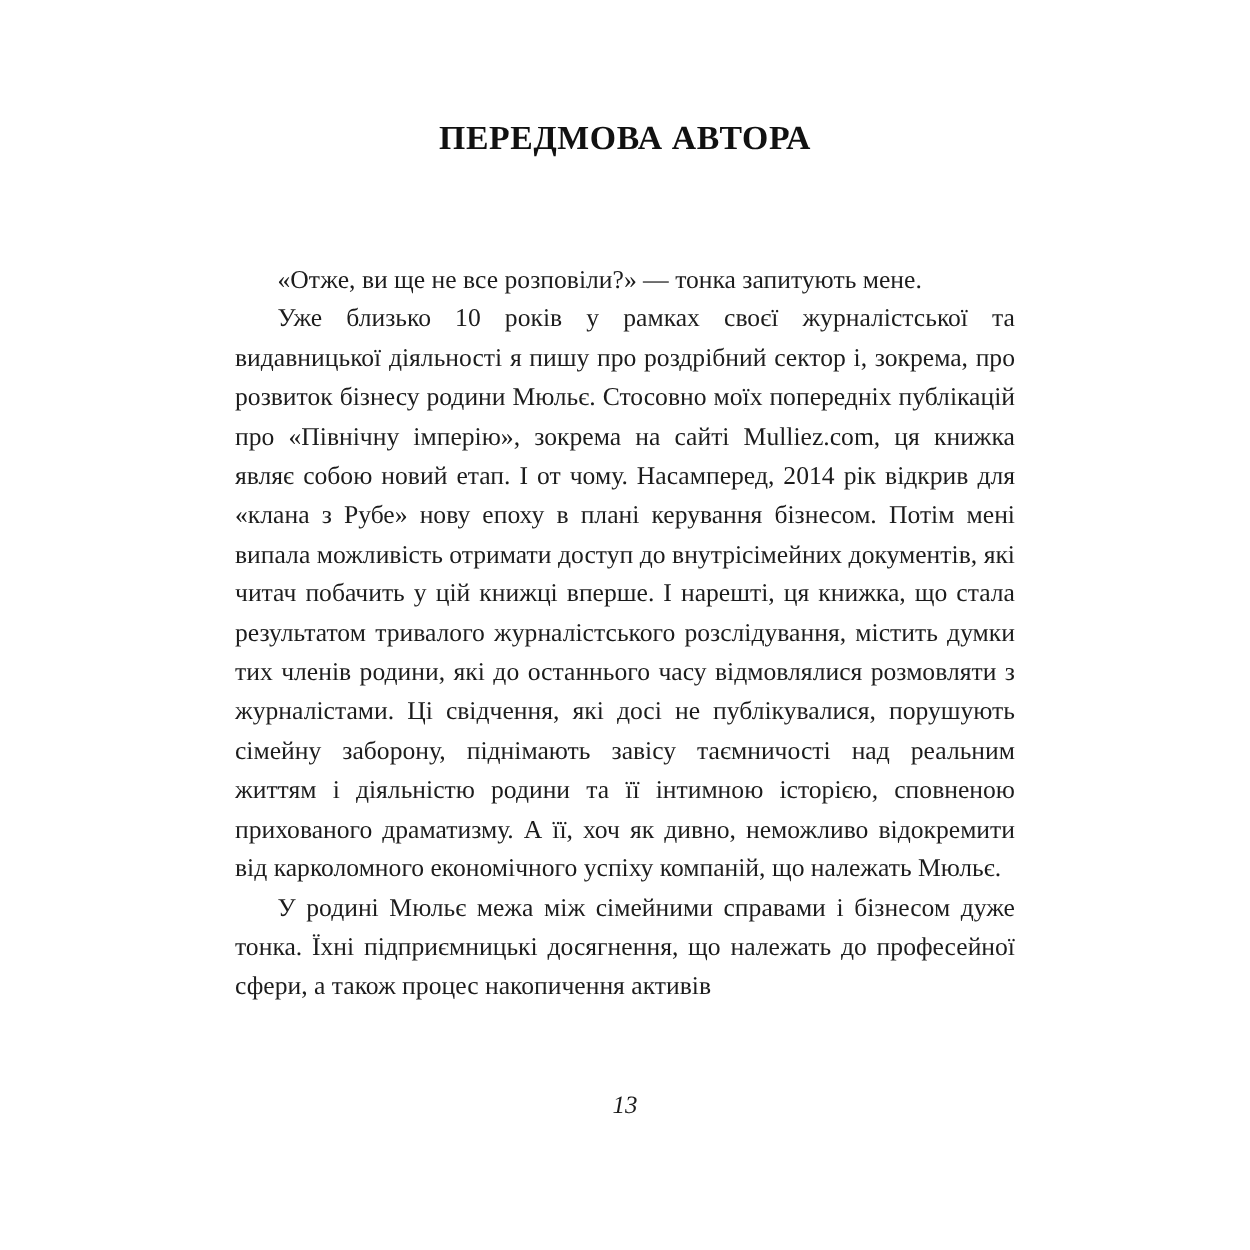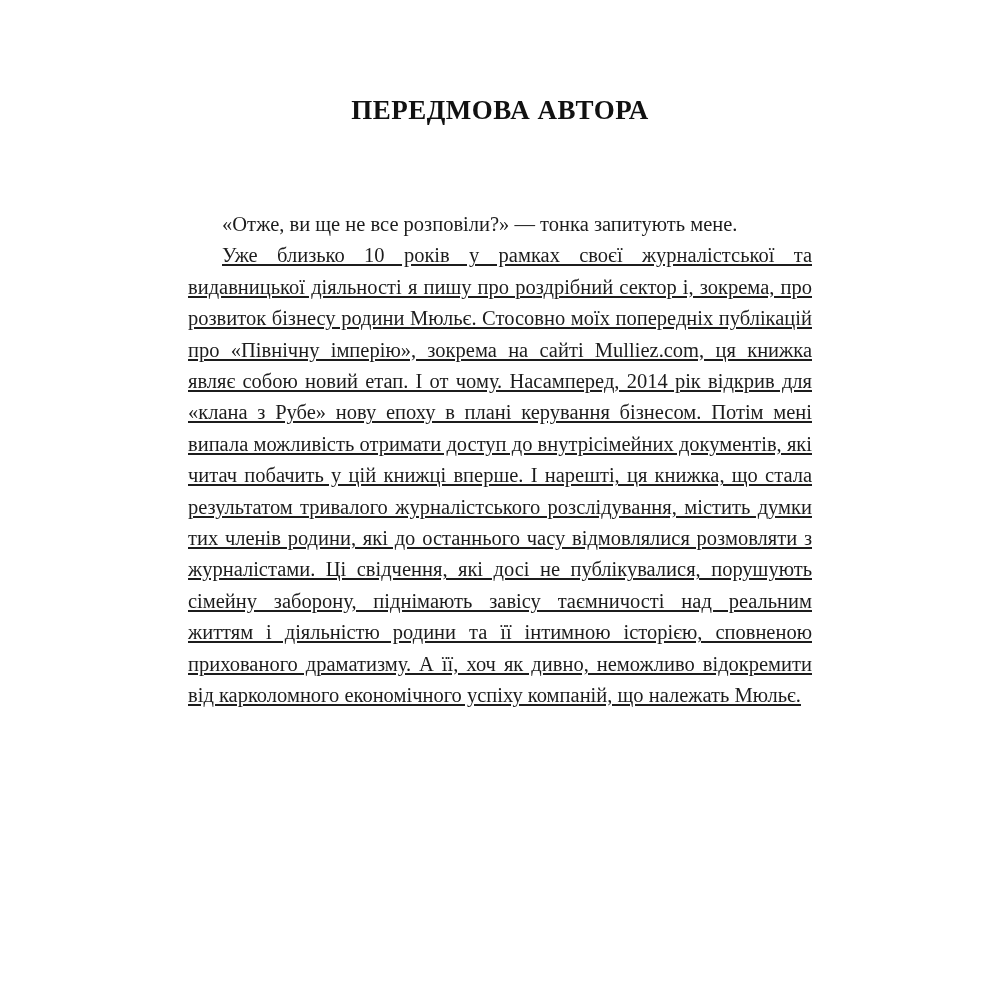--- a/index.html
+++ b/index.html
@@ -45,21 +45,20 @@
     margin: 0;
     text-indent: 34px;
     text-align: justify;
     font-size: 20.5px;
     line-height: 31.4px;
     color: #1c1c1c;
     hyphens: manual;
   }
   .para + .para {
     margin-top: 0;
-    text-decoration: underline;
   }
   .folio {
     position: absolute;
     left: 0;
     top: 873px;
     width: 624px;
     text-align: center;
     font-family: "Liberation Serif", serif;
     font-style: italic;
     font-size: 20px;
@@ -70,17 +69,19 @@
 <body>
 
 <div class="page">
   <div class="page-inner">
 
     <h1 class="chapter-title">ПЕРЕДМОВА АВТОРА</h1>
 
     <div class="body-text">
       <p class="para">«Отже, ви ще не все розповіли?» — тонка запитують мене.</p>
       <p class="para">Уже близько 10 років у рамках своєї журналістської та видавницької діяльності я пишу про роздрібний сектор і, зокрема, про розвиток бізнесу родини Мюльє. Стосовно моїх попередніх публікацій про «Північну імперію», зокрема на сайті Mulliez.com, ця книжка являє собою новий етап. І от чому. Насамперед, 2014 рік відкрив для «клана з Рубе» нову епоху в плані керування бізнесом. Потім мені випала можливість отримати доступ до внутрісімейних документів, які читач побачить у цій книжці вперше. І нарешті, ця книжка, що стала результатом тривалого журналістського розслідування, містить думки тих членів родини, які до останнього часу відмовлялися розмовляти з журналістами. Ці свідчення, які досі не публікувалися, порушують сімейну заборону, піднімають завісу таємничості над реальним життям і діяльністю родини та її інтимною історією, сповненою прихованого драматизму. А її, хоч як дивно, неможливо відокремити від карколомного економічного успіху компаній, що належать Мюльє.</p>
+      <p class="para">У родині Мюльє межа між сімейними справами і бізнесом дуже тонка. Їхні підприємницькі досягнення, що належать до професейної сфери, а також процес накопичення активів</p>
     </div>
 
+    <div class="folio">13</div>
 
   </div>
 </div>
 
 </body></html>

